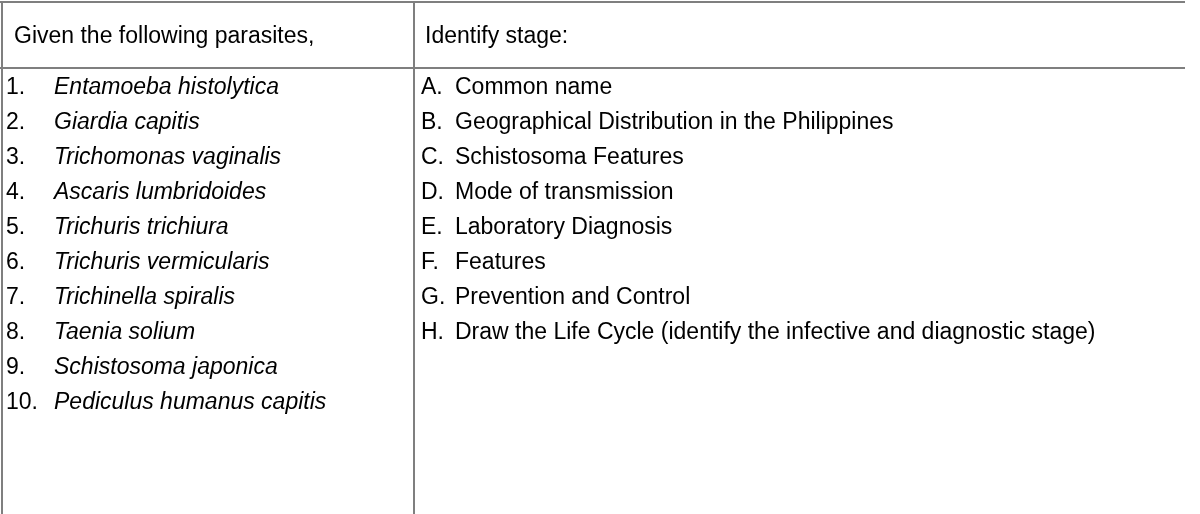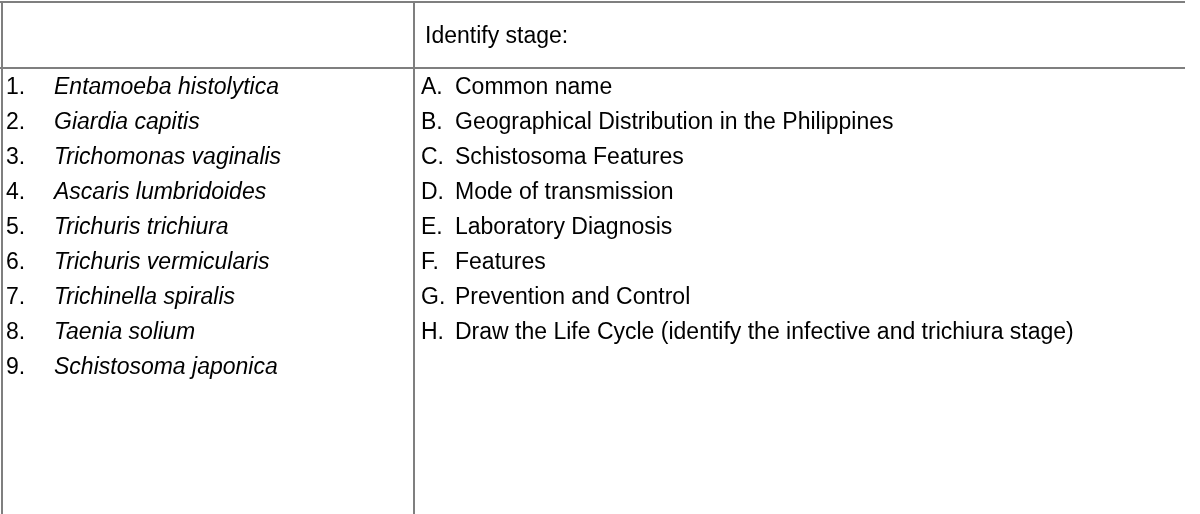--- a/index.html
+++ b/index.html
@@ -112,20 +112,21 @@
 <body>
 
 <div class="sheet">
 
   <div class="rule rule-top"></div>
   <div class="rule rule-header"></div>
   <div class="rule rule-left"></div>
   <div class="rule rule-middle"></div>
 
   <div class="header-row">
+    <div class="cell-head left">Given the following parasites,</div>
     <div class="cell-head right">Identify stage:</div>
   </div>
 
   <div class="body-row">
 
     <div class="col col-left">
       <ol class="items" id="list-parasites">
           <li>
             <span class="marker">1.</span>
             <span class="label">Entamoeba histolytica</span>
@@ -155,20 +156,24 @@
             <span class="label">Trichinella spiralis</span>
           </li>
           <li>
             <span class="marker">8.</span>
             <span class="label">Taenia solium</span>
           </li>
           <li>
             <span class="marker">9.</span>
             <span class="label">Schistosoma japonica</span>
           </li>
+          <li>
+            <span class="marker">10.</span>
+            <span class="label">Pediculus humanus capitis</span>
+          </li>
         </ol>
     </div>
 
     <div class="col col-right">
       <ol class="items" id="list-identify">
           <li>
             <span class="marker">A.</span>
             <span class="label">Common name</span>
           </li>
           <li>
@@ -190,19 +195,19 @@
           <li>
             <span class="marker">F.</span>
             <span class="label">Features</span>
           </li>
           <li>
             <span class="marker">G.</span>
             <span class="label">Prevention and Control</span>
           </li>
           <li>
             <span class="marker">H.</span>
-            <span class="label">Draw the Life Cycle (identify the infective and trichiura stage)</span>
+            <span class="label">Draw the Life Cycle (identify the infective and diagnostic stage)</span>
           </li>
         </ol>
     </div>
 
   </div>
 </div>
 
 </body></html>

